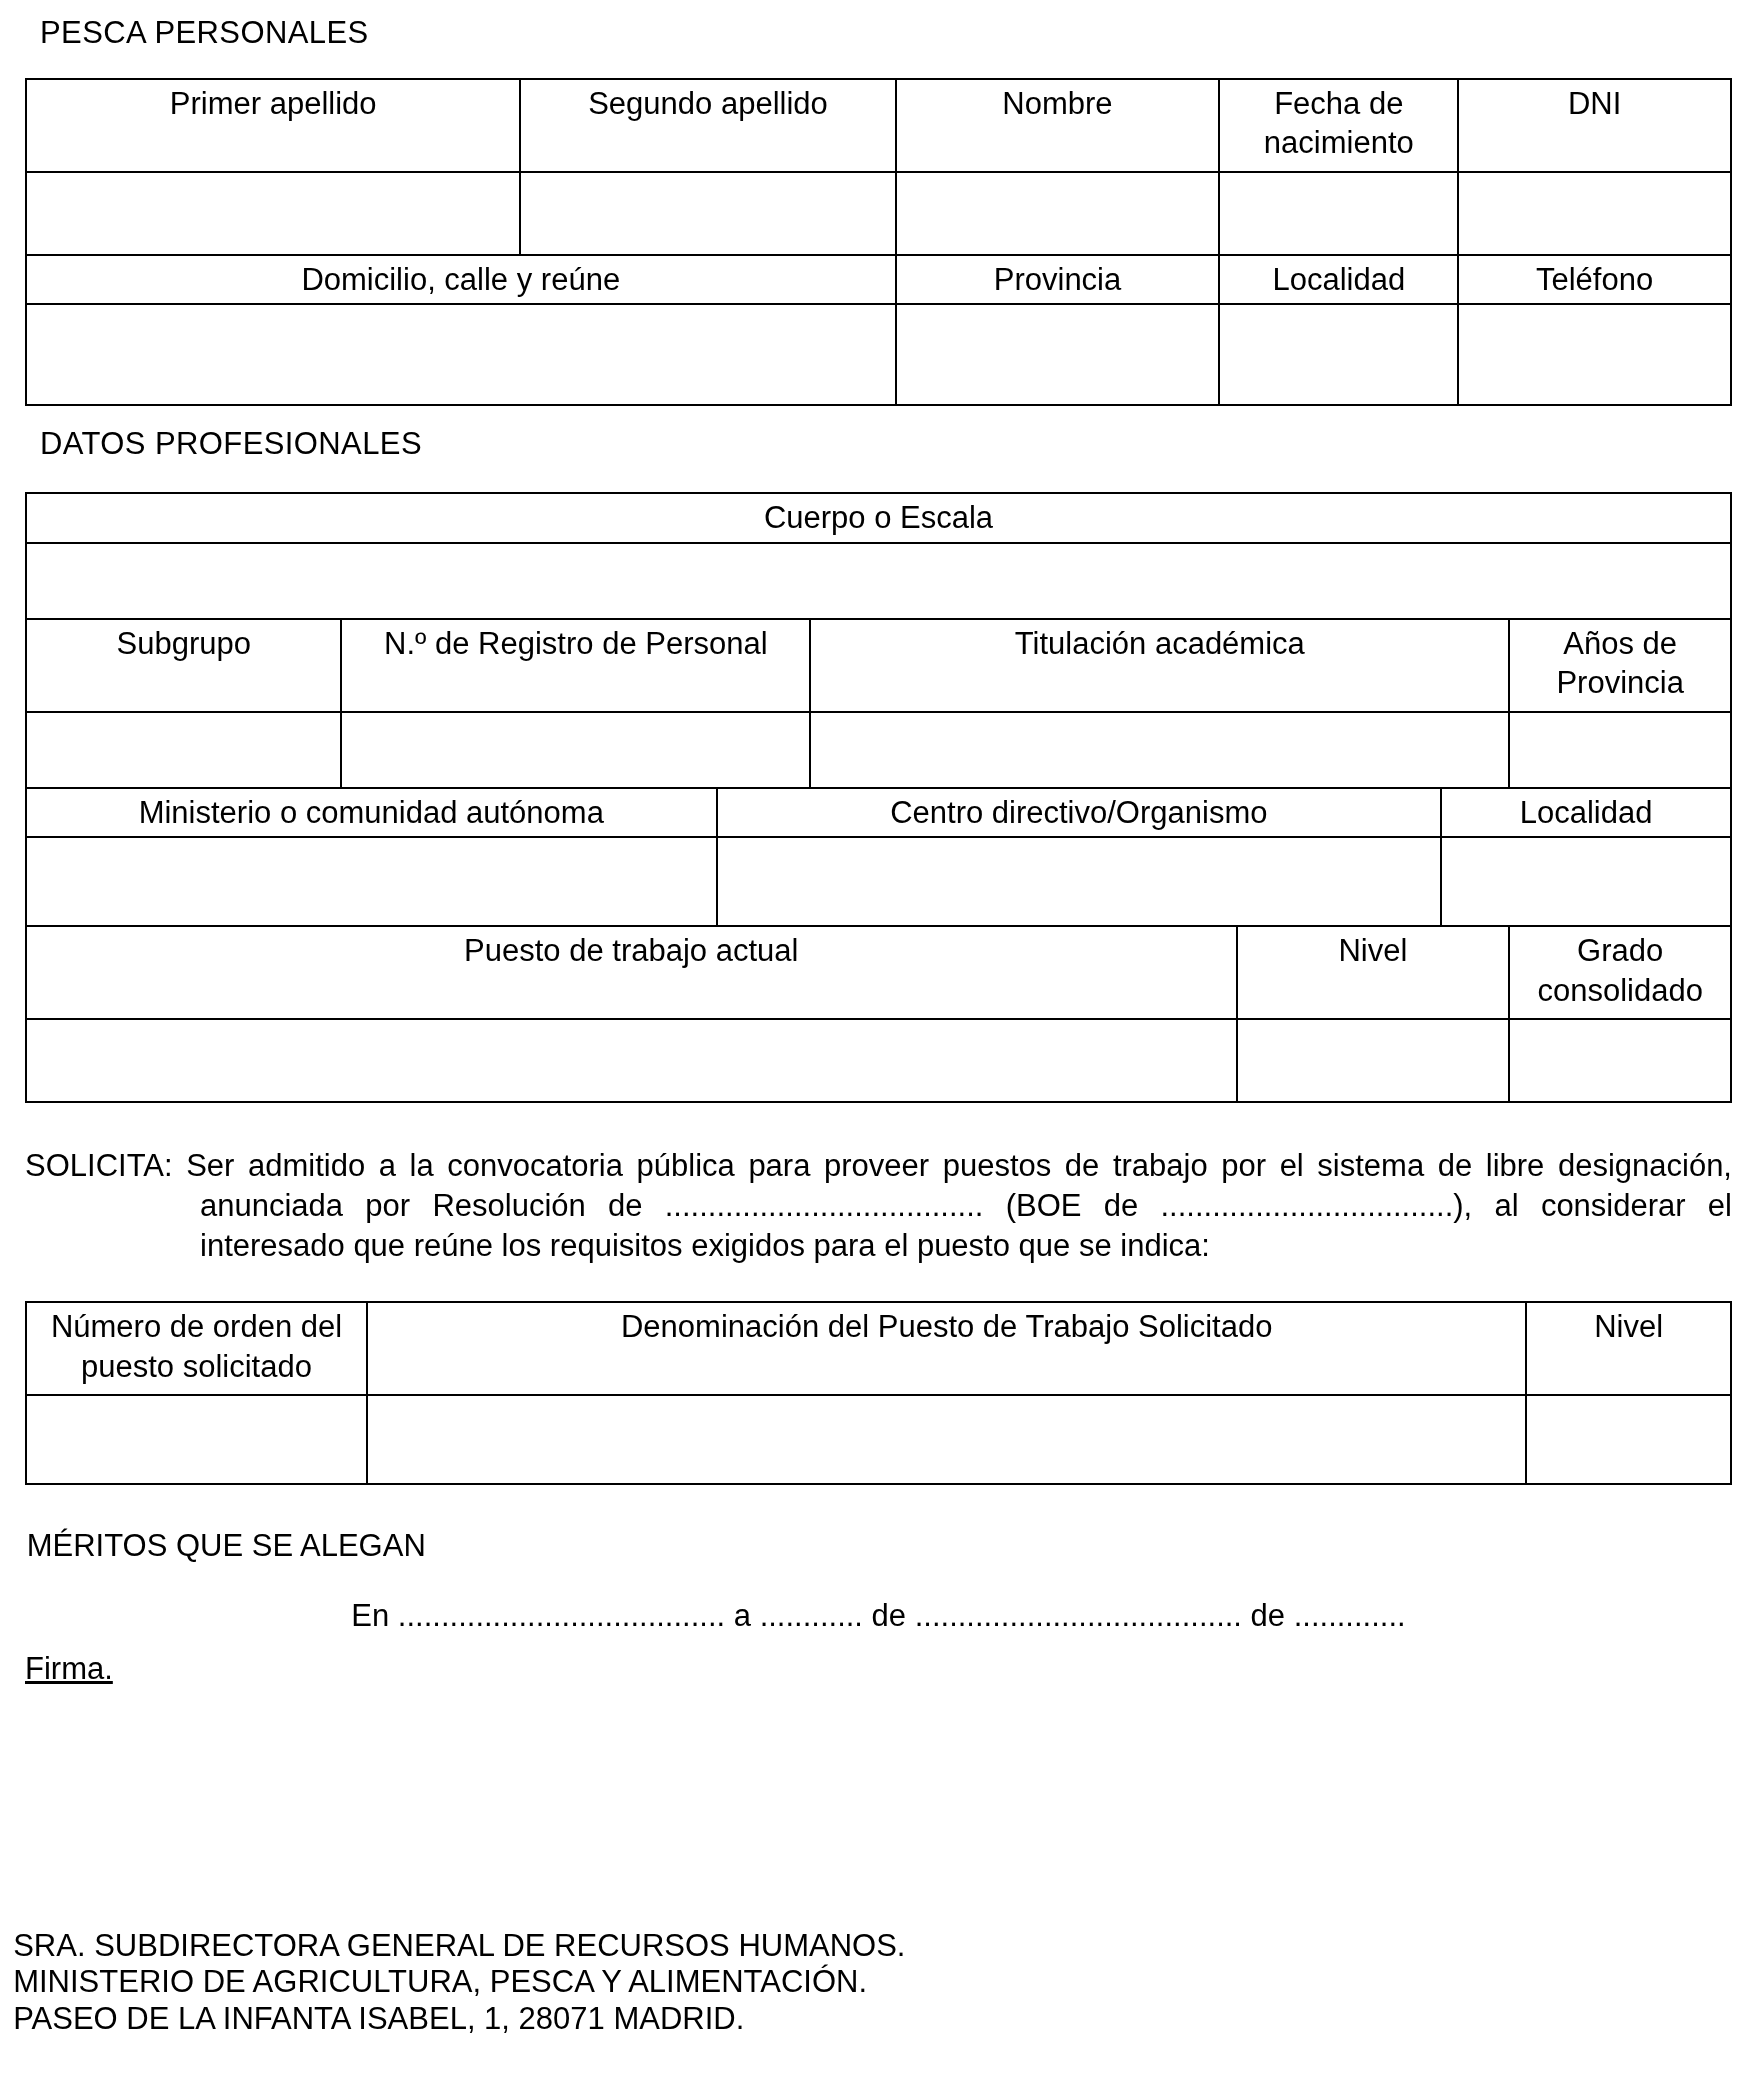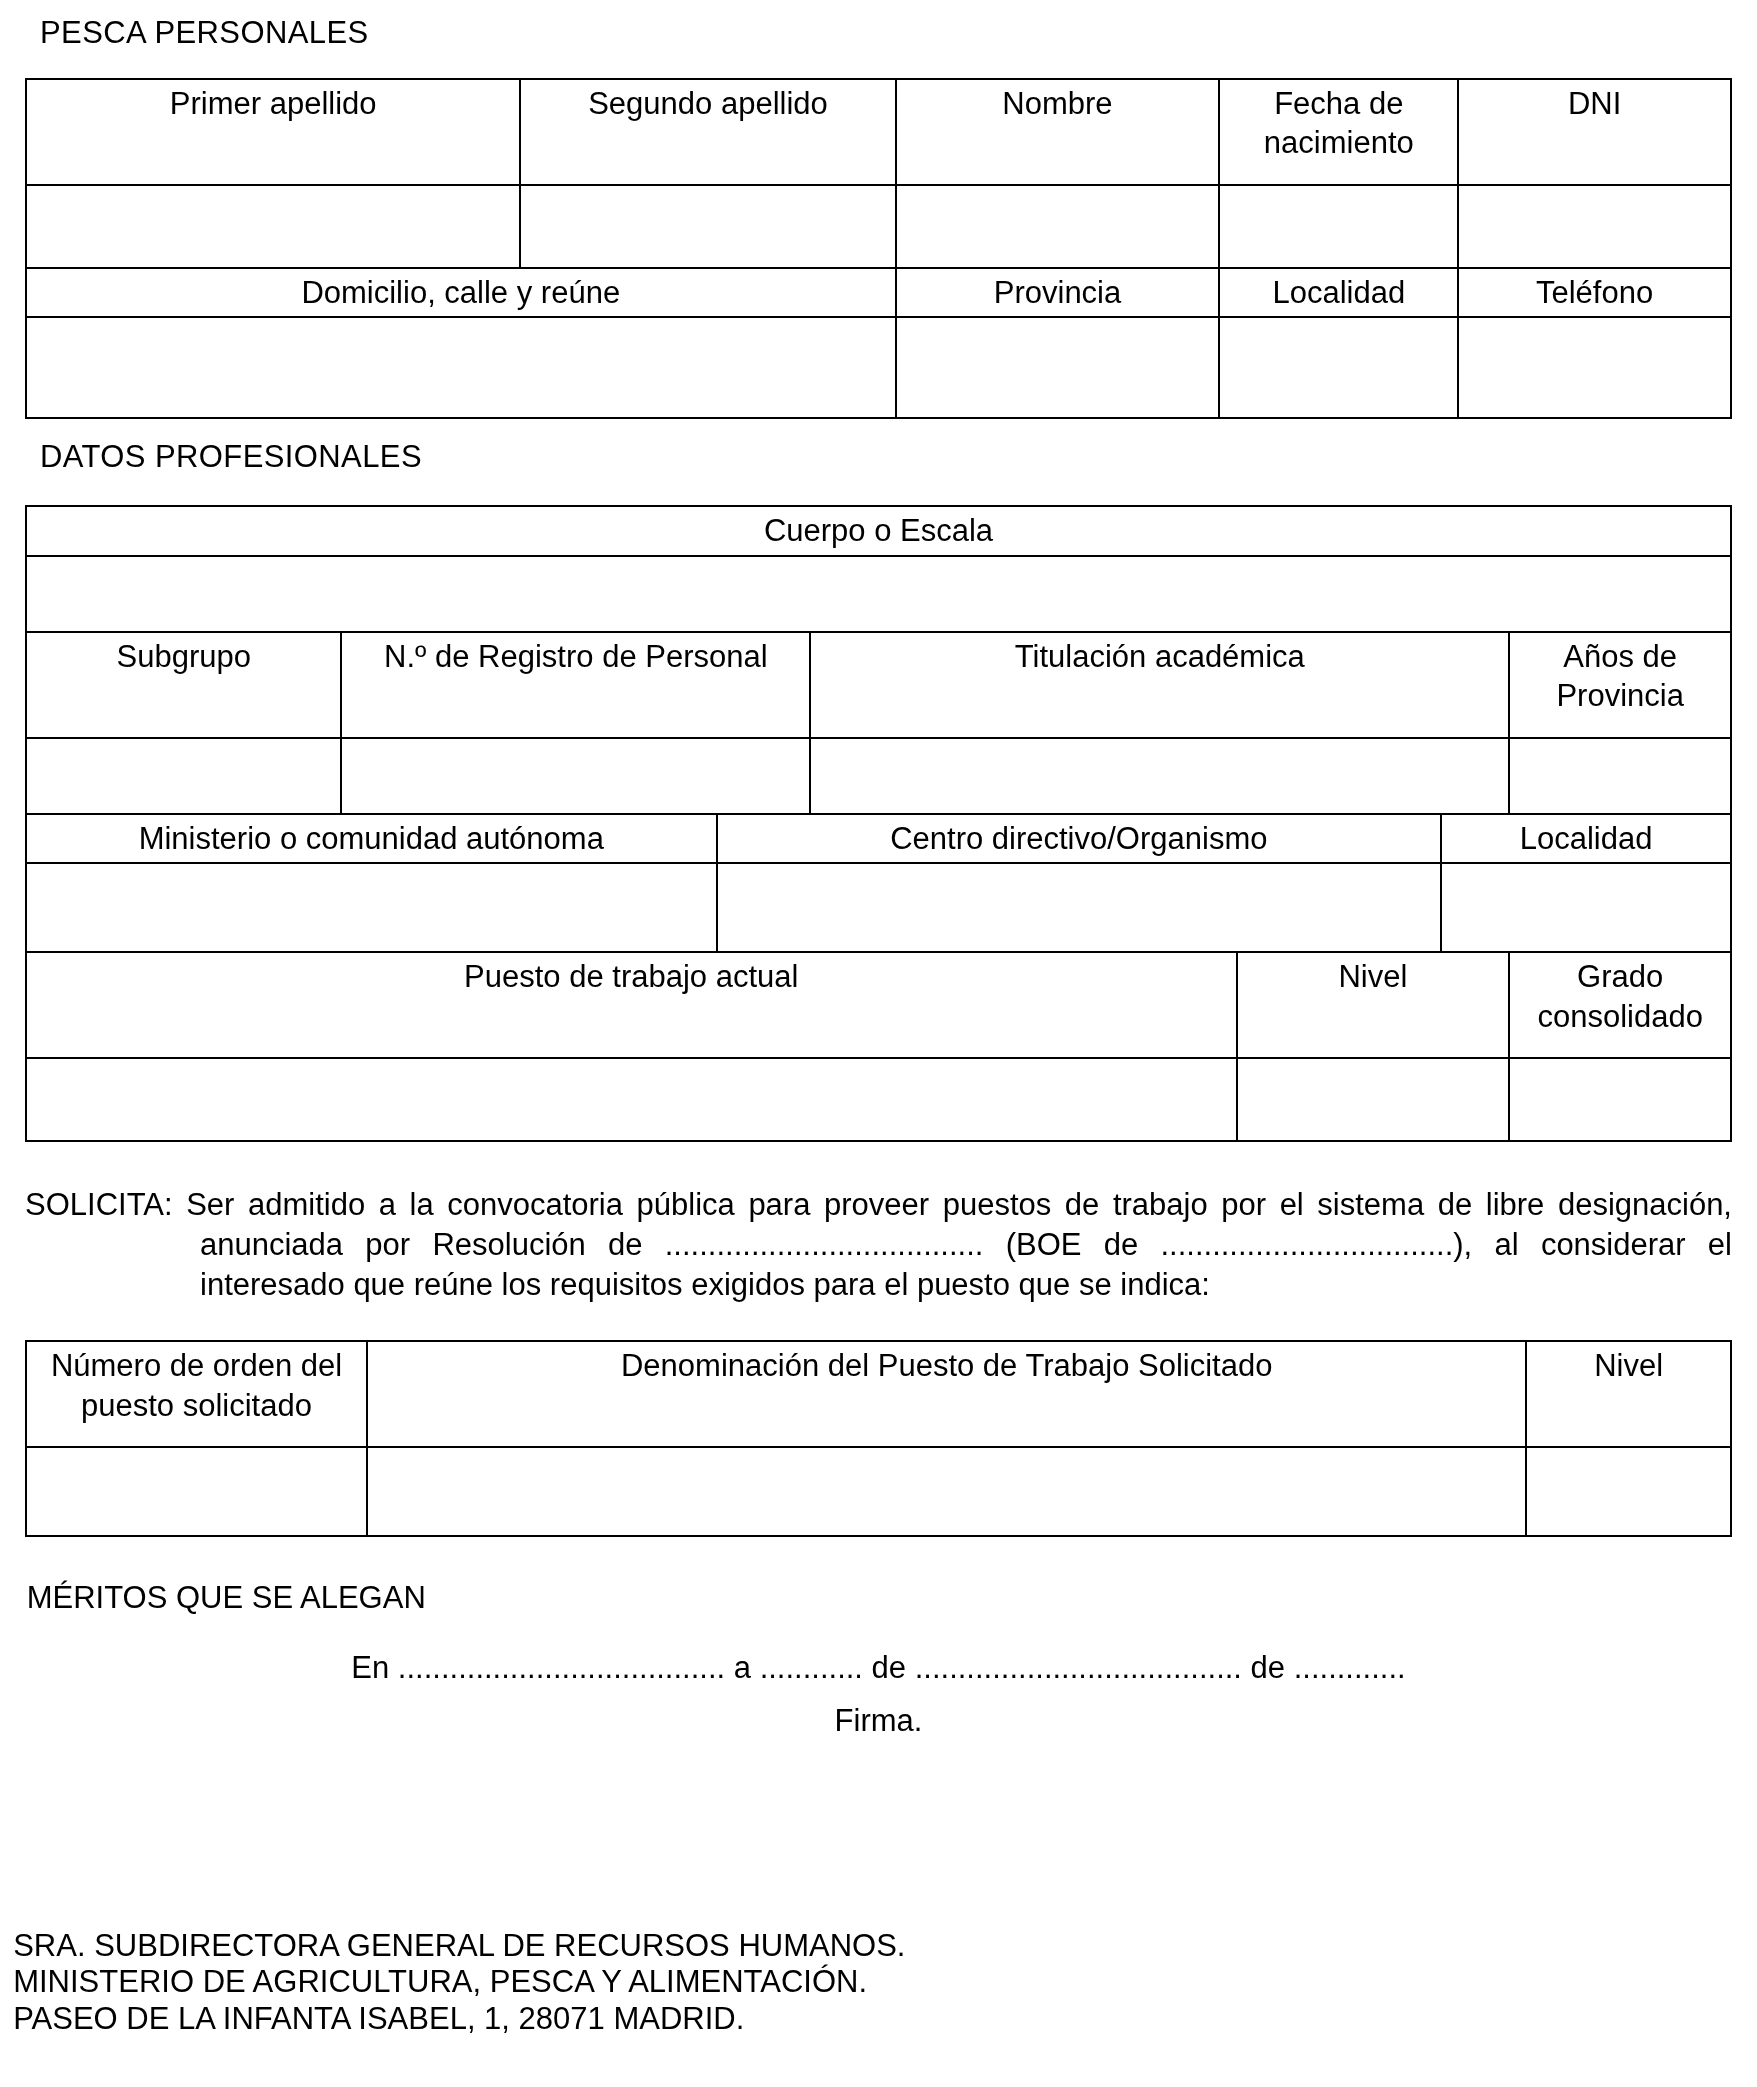--- a/index.html
+++ b/index.html
@@ -33,21 +33,21 @@
     font-size:31px;
     text-align:center;
     vertical-align:top;
     padding:4.1px 8.3px;
     line-height:1.27;
     overflow:hidden;
   }
 
   
   .rh-sm  { height:48px;  }   
-  .rh-lg  { height:106px; }   
+  .rh-lg  { height:93px; }   
   .rb-100 { height:83px; }
   .rb-92  { height:76px;  }
   .rb-108 { height:89px; }
   .rb-122 { height:101px; }
 
   .gap-sec { margin-top:51px; }
 
   .solicita{
     margin-top:43px;
     text-align:justify;
@@ -64,21 +64,21 @@
     white-space:nowrap;
   }
 
   .dateline{
     margin-top:34px;
     text-align:center;
     white-space:nowrap;
   }
   .firma{
     margin-top:16.5px;
-    text-align:center;
+    text-decoration:underline;
   }
 
   .footer{
     position:absolute;
     left:13.2px;
     bottom:50px;
     line-height:1.17;
   }
   .footer div{ white-space:nowrap; }
 </style>

